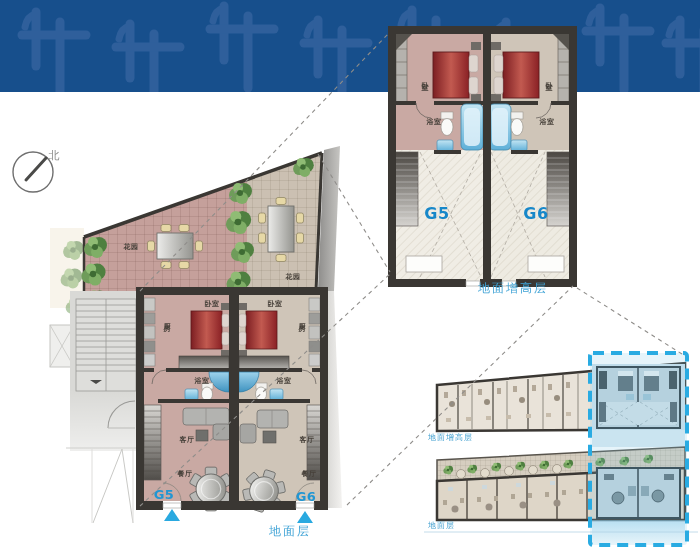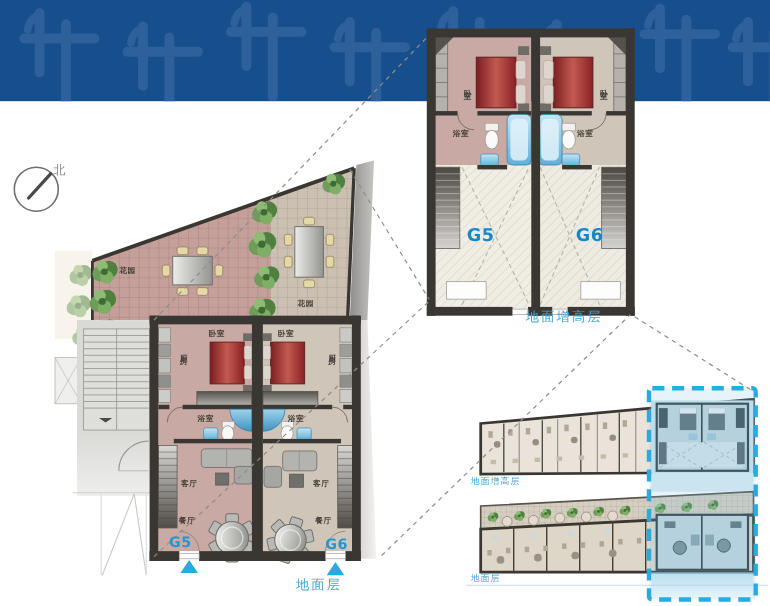--- a/index.html
+++ b/index.html
@@ -1,20 +1,20 @@
 <!DOCTYPE html>
 <html><head>
 <meta charset="utf-8">
 <style>
   html,body{margin:0;padding:0;background:#fff;}
   .stage{position:relative;width:700px;height:551px;background:#ffffff;overflow:hidden;
          font-family:"DejaVu Sans","Liberation Sans",sans-serif;}
   .stage svg{position:absolute;left:0;top:0;}
   .lbl{position:absolute;transform:translate(-50%,-50%);font-size:7px;font-weight:bold;
-       color:#47413a;white-space:nowrap;letter-spacing:.5px;line-height:1;}
+       color:#47413a;white-space:nowrap;letter-spacing:.5px;line-height:1;margin-left:15px;}
   .vlbl{position:absolute;transform:translate(-50%,-50%);font-size:7px;font-weight:bold;
        color:#47413a;writing-mode:vertical-rl;text-orientation:upright;line-height:1;letter-spacing:1px;}
   .unit{position:absolute;transform:translate(-50%,-50%);font-size:13px;font-weight:bold;
        color:#2196d3;line-height:1;letter-spacing:.5px;}
   .unitBig{position:absolute;transform:translate(-50%,-50%);font-size:16px;font-weight:bold;
        color:#1787c9;line-height:1;letter-spacing:.5px;}
   .cap{position:absolute;transform:translate(-50%,-50%);font-size:12px;color:#3fa3d6;
        letter-spacing:2px;font-weight:500;white-space:nowrap;line-height:1;}
   .capSm{position:absolute;transform:translate(0,-50%);font-size:8px;color:#3f9fd0;
        letter-spacing:1px;white-space:nowrap;line-height:1;}

